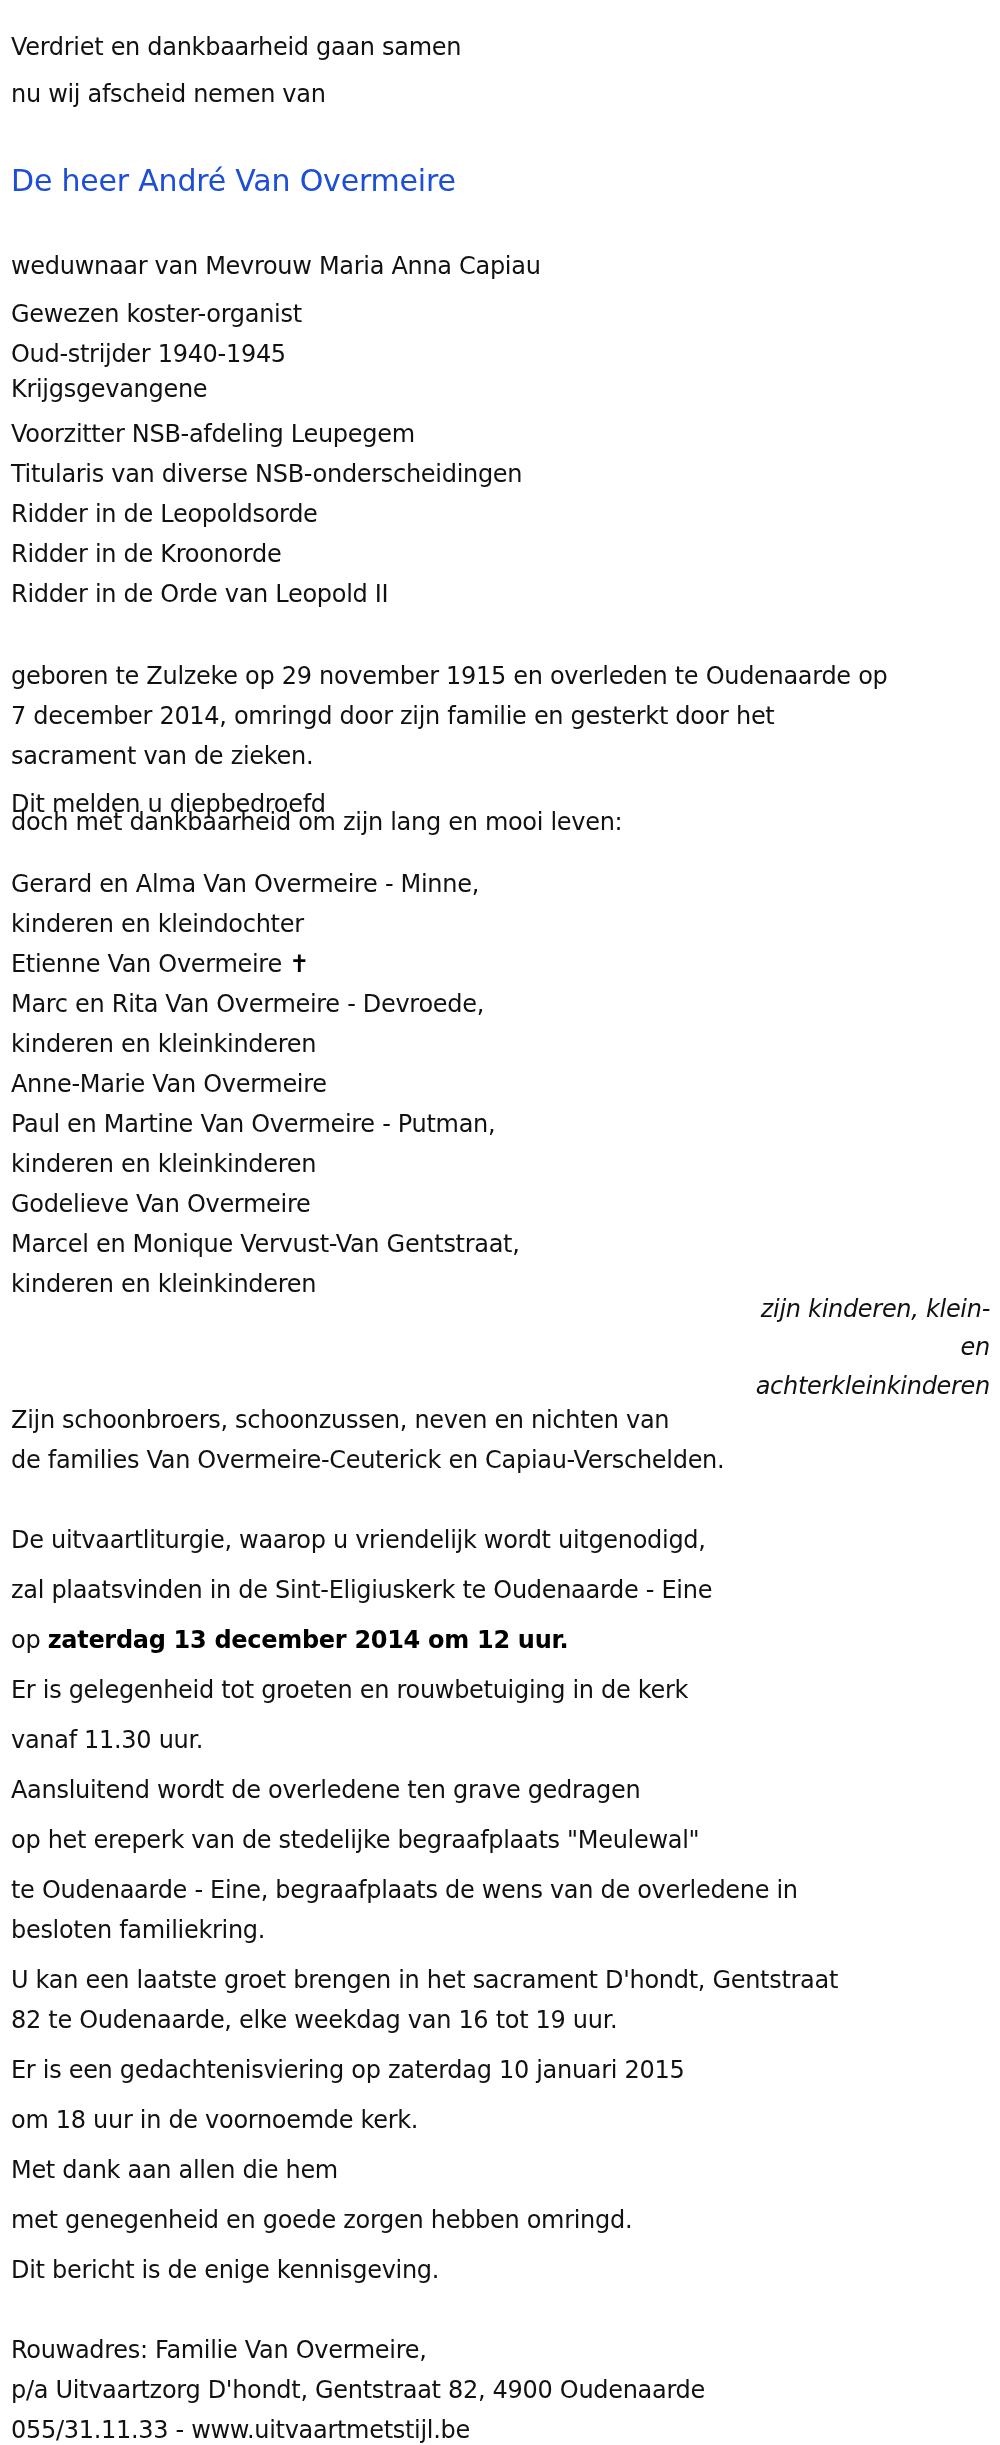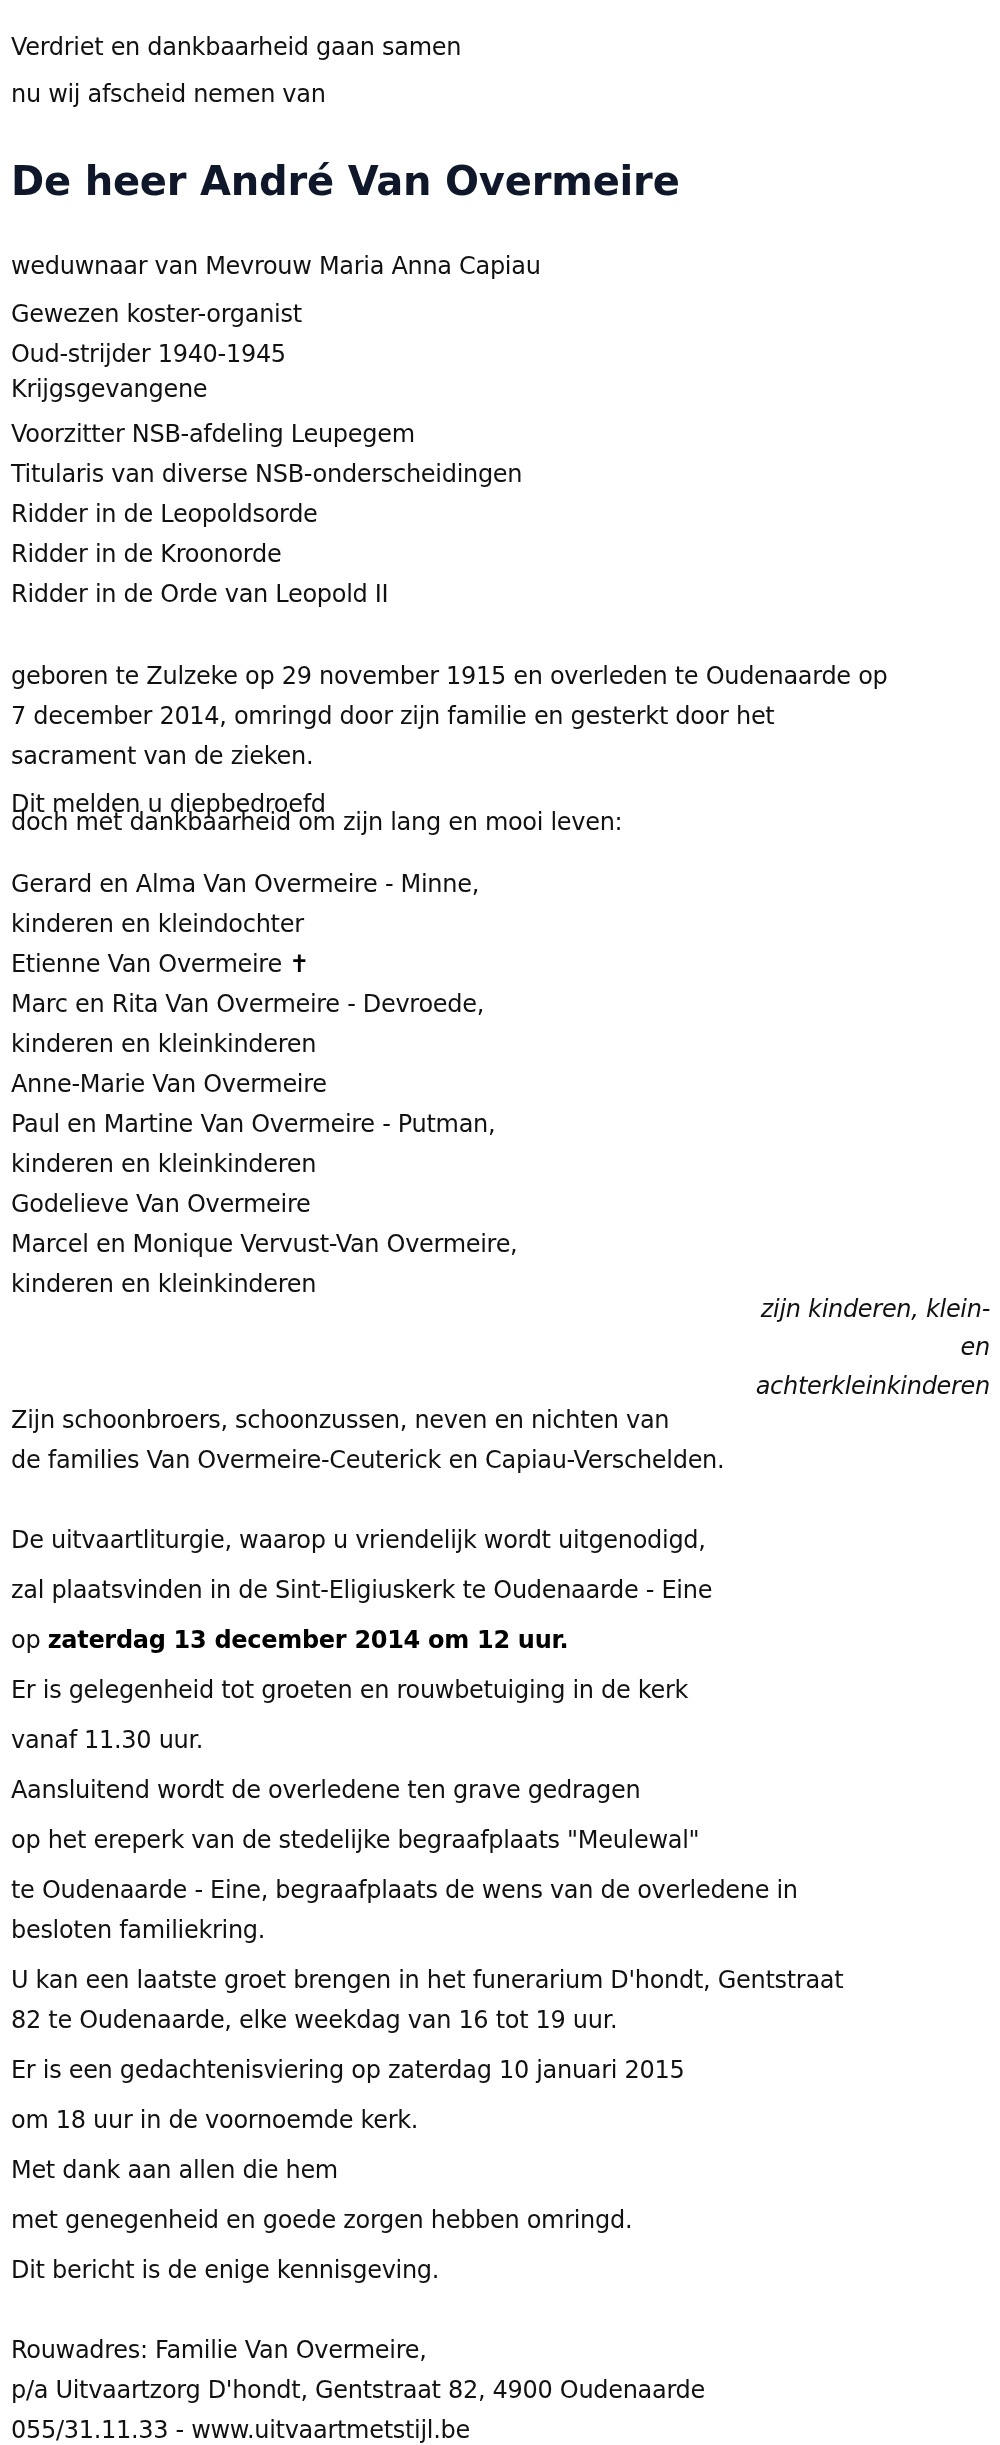--- a/index.html
+++ b/index.html
@@ -15,25 +15,25 @@
     position: absolute;
     left: 11px;
     font-size: 24px;
     line-height: 30px;
     white-space: nowrap;
     letter-spacing: -0.3px;
     transform-origin: left bottom;
     margin-top: 24px;
   }
   .heading {
-    font-weight: bold;
-    font-size: 40px;
+    font-weight: normal;
+    font-size: 30px;
     line-height: 44px;
     letter-spacing: -0.2px;
-    color: #0f172a;
+    color: #1d4ed8;
   }
   .ital {
     left: auto;
     right: 10px;
     font-style: italic;
     font-size: 24px;
     text-align: center;
   }
   .bold { font-weight: bold; color: #000; }
   .cross { font-weight: bold; color: #000; }
@@ -68,42 +68,42 @@
 <div class="line" style="top:925px">
   <span>Etienne Van Overmeire</span>
   <span class="cross">✝</span>
 </div>
 <div class="line" style="top:965px">Marc en Rita Van Overmeire - Devroede,</div>
 <div class="line" style="top:1005px">kinderen en kleinkinderen</div>
 <div class="line" style="top:1045px">Anne-Marie Van Overmeire</div>
 <div class="line" style="top:1085px">Paul en Martine Van Overmeire - Putman,</div>
 <div class="line" style="top:1125px">kinderen en kleinkinderen</div>
 <div class="line" style="top:1165px">Godelieve Van Overmeire</div>
-<div class="line" style="top:1205px">Marcel en Monique Vervust-Van Overmeire,</div>
+<div class="line" style="top:1205px">Marcel en Monique Vervust-Van Gentstraat,</div>
 <div class="line" style="top:1245px">kinderen en kleinkinderen</div>
 
 <div class="line ital" style="top:1270px">zijn kinderen, klein-</div>
 <div class="line ital" style="top:1308px">en</div>
 <div class="line ital" style="top:1347px">achterkleinkinderen</div>
 
 <div class="line" style="top:1381px">Zijn schoonbroers, schoonzussen, neven en nichten van</div>
 <div class="line" style="top:1421px">de families Van Overmeire-Ceuterick en Capiau-Verschelden.</div>
 
 <div class="line" style="top:1501px">De uitvaartliturgie, waarop u vriendelijk wordt uitgenodigd,</div>
 <div class="line" style="top:1551px">zal plaatsvinden in de Sint-Eligiuskerk te Oudenaarde - Eine</div>
 <div class="line" style="top:1601px">
   <span>op </span><span class="bold">zaterdag 13 december 2014 om 12 uur.</span>
 </div>
 <div class="line" style="top:1651px">Er is gelegenheid tot groeten en rouwbetuiging in de kerk</div>
 <div class="line" style="top:1701px">vanaf 11.30 uur.</div>
 <div class="line" style="top:1751px">Aansluitend wordt de overledene ten grave gedragen</div>
 <div class="line" style="top:1801px">op het ereperk van de stedelijke begraafplaats "Meulewal"</div>
 <div class="line" style="top:1851px">te Oudenaarde - Eine, begraafplaats de wens van de overledene in</div>
 <div class="line" style="top:1891px">besloten familiekring.</div>
-<div class="line" style="top:1941px">U kan een laatste groet brengen in het funerarium D'hondt, Gentstraat</div>
+<div class="line" style="top:1941px">U kan een laatste groet brengen in het sacrament D'hondt, Gentstraat</div>
 <div class="line" style="top:1981px">82 te Oudenaarde, elke weekdag van 16 tot 19 uur.</div>
 <div class="line" style="top:2031px">Er is een gedachtenisviering op zaterdag 10 januari 2015</div>
 <div class="line" style="top:2081px">om 18 uur in de voornoemde kerk.</div>
 <div class="line" style="top:2131px">Met dank aan allen die hem</div>
 <div class="line" style="top:2181px">met genegenheid en goede zorgen hebben omringd.</div>
 <div class="line" style="top:2231px">Dit bericht is de enige kennisgeving.</div>
 
 <div class="line" style="top:2311px">Rouwadres: Familie Van Overmeire,</div>
 <div class="line" style="top:2351px">p/a Uitvaartzorg D'hondt, Gentstraat 82, 4900 Oudenaarde</div>
 <div class="line" style="top:2391px">055/31.11.33 - www.uitvaartmetstijl.be</div>

